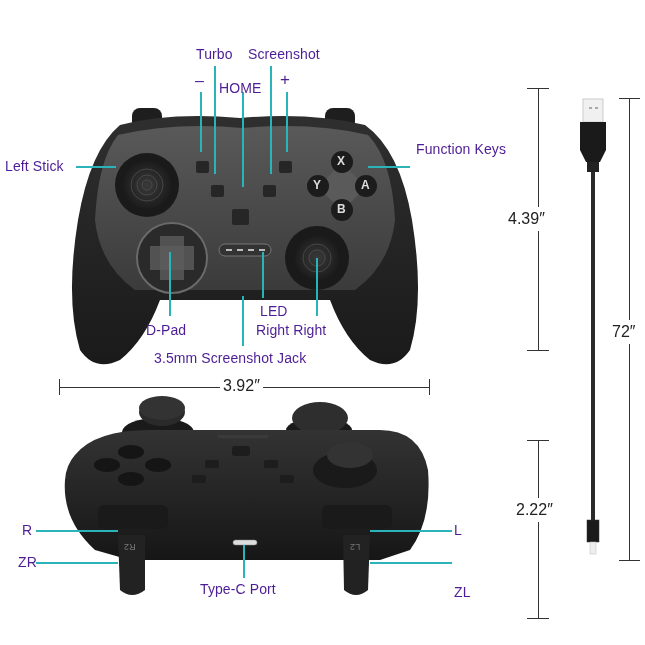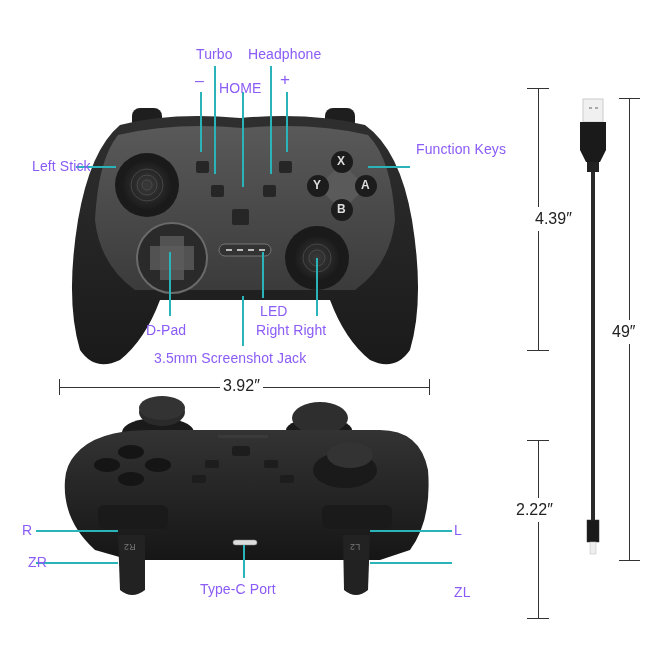--- a/index.html
+++ b/index.html
@@ -1,18 +1,18 @@
 <!DOCTYPE html>
 <html><head>
 <meta charset="utf-8">
 <style>
   html, body { margin:0; padding:0; background:#ffffff; }
   body { width:645px; height:645px; position:relative; overflow:hidden;
          font-family:"Liberation Sans", sans-serif; color:#111; }
-  .lbl { position:absolute; font-size:14px; font-weight:400; color:#8b5cf6; white-space:nowrap; letter-spacing:0.1px; }
+  .lbl { position:absolute; font-size:14px; font-weight:400; color:#4c1d95; white-space:nowrap; letter-spacing:0.1px; }
   .dim { position:absolute; font-size:16px; color:#222; white-space:nowrap; background:#fff; }
   .teal-v { position:absolute; width:2px; background:#2ab3b8; }
   .teal-h { position:absolute; height:2px; background:#2ab3b8; }
   .dimline-v { position:absolute; width:1px; background:#333; }
   .dimline-h { position:absolute; height:1px; background:#333; }
   svg { position:absolute; left:0; top:0; }
 </style>
 </head>
 <body>
 
@@ -126,67 +126,67 @@
 </svg>
 
 <div class="dimline-h" style="left:59px;top:387px;width:371px;"></div>
 <div class="dimline-v" style="left:59px;top:379px;height:16px;"></div>
 <div class="dimline-v" style="left:429px;top:379px;height:16px;"></div>
 <div class="dim" style="left:220px;top:377px;padding:0 3px;">3.92″</div>
 
 <div class="dimline-v" style="left:538px;top:88px;height:262px;"></div>
 <div class="dimline-h" style="left:527px;top:88px;height:1px;width:22px;"></div>
 <div class="dimline-h" style="left:527px;top:350px;width:22px;"></div>
-<div class="dim" style="left:535px;top:207px;padding:3px 0;">4.39″</div>
+<div class="dim" style="left:508px;top:207px;padding:3px 0;">4.39″</div>
 
 <div class="dimline-v" style="left:538px;top:440px;height:178px;"></div>
 <div class="dimline-h" style="left:527px;top:440px;width:22px;"></div>
 <div class="dimline-h" style="left:527px;top:618px;width:22px;"></div>
 <div class="dim" style="left:516px;top:498px;padding:3px 0;">2.22″</div>
 
 <div class="dimline-v" style="left:629px;top:98px;height:462px;"></div>
 <div class="dimline-h" style="left:619px;top:98px;width:21px;"></div>
 <div class="dimline-h" style="left:619px;top:560px;width:21px;"></div>
-<div class="dim" style="left:612px;top:320px;padding:3px 0;">49″</div>
+<div class="dim" style="left:612px;top:320px;padding:3px 0;">72″</div>
 
 <div class="teal-v" style="left:200px;top:92px;height:60px;"></div>
 <div class="teal-v" style="left:214px;top:66px;height:108px;"></div>
 <div class="teal-v" style="left:242px;top:92px;height:95px;"></div>
 <div class="teal-v" style="left:270px;top:66px;height:108px;"></div>
 <div class="teal-v" style="left:286px;top:92px;height:60px;"></div>
 <div class="teal-h" style="left:76px;top:166px;width:40px;"></div>
 <div class="teal-h" style="left:368px;top:166px;width:42px;"></div>
 <div class="teal-v" style="left:169px;top:252px;height:64px;"></div>
 <div class="teal-v" style="left:262px;top:252px;height:46px;"></div>
 <div class="teal-v" style="left:316px;top:258px;height:58px;"></div>
 <div class="teal-v" style="left:242px;top:296px;height:50px;"></div>
 
 <div class="teal-h" style="left:36px;top:530px;width:82px;"></div>
 <div class="teal-h" style="left:36px;top:562px;width:82px;"></div>
 <div class="teal-h" style="left:370px;top:530px;width:82px;"></div>
 <div class="teal-h" style="left:370px;top:562px;width:82px;"></div>
 <div class="teal-v" style="left:243px;top:545px;height:33px;"></div>
 
 <div class="lbl" style="left:196px;top:46px;">Turbo</div>
-<div class="lbl" style="left:248px;top:46px;">Headphone</div>
+<div class="lbl" style="left:248px;top:46px;">Screenshot</div>
 <div class="lbl" style="left:195px;top:72px;font-size:16px;">–</div>
 <div class="lbl" style="left:219px;top:80px;">HOME</div>
 <div class="lbl" style="left:280px;top:70px;font-size:17px;">+</div>
-<div class="lbl" style="left:5px;top:158px;margin-left:27px;">Left Stick</div>
+<div class="lbl" style="left:5px;top:158px;">Left Stick</div>
 <div class="lbl" style="left:416px;top:141px;">Function Keys</div>
 <div class="lbl" style="left:146px;top:322px;">D-Pad</div>
 <div class="lbl" style="left:260px;top:303px;text-align:center;">LED</div>
 <div class="lbl" style="left:256px;top:322px;">Right Right</div>
 <div class="lbl" style="left:154px;top:350px;">3.5mm Screenshot Jack</div>
 
 <div class="lbl" style="left:337px;top:154px;color:#ddd;font-weight:700;font-size:12px;">X</div>
 <div class="lbl" style="left:313px;top:178px;color:#ddd;font-weight:700;font-size:12px;">Y</div>
 <div class="lbl" style="left:361px;top:178px;color:#ddd;font-weight:700;font-size:12px;">A</div>
 <div class="lbl" style="left:337px;top:202px;color:#ddd;font-weight:700;font-size:12px;">B</div>
 
 <div class="lbl" style="left:22px;top:522px;">R</div>
-<div class="lbl" style="left:28px;top:554px;">ZR</div>
+<div class="lbl" style="left:18px;top:554px;">ZR</div>
 <div class="lbl" style="left:454px;top:522px;">L</div>
 <div class="lbl" style="left:454px;top:584px;">ZL</div>
 <div class="lbl" style="left:200px;top:581px;">Type-C Port</div>
 
 <div class="lbl" style="left:124px;top:542px;font-size:9px;color:#777;transform:rotate(180deg);">R2</div>
 <div class="lbl" style="left:350px;top:542px;font-size:9px;color:#777;transform:rotate(180deg);">L2</div>
 
 </body></html>

